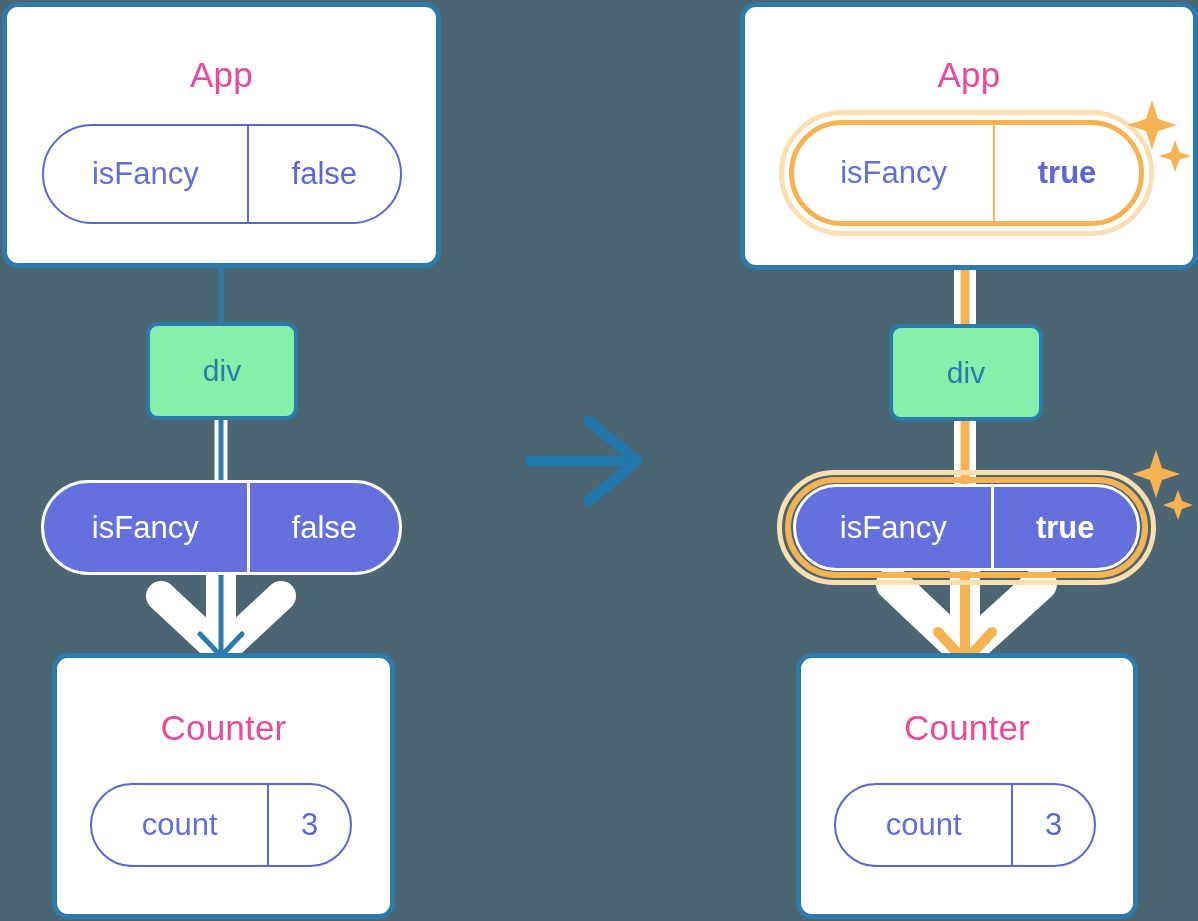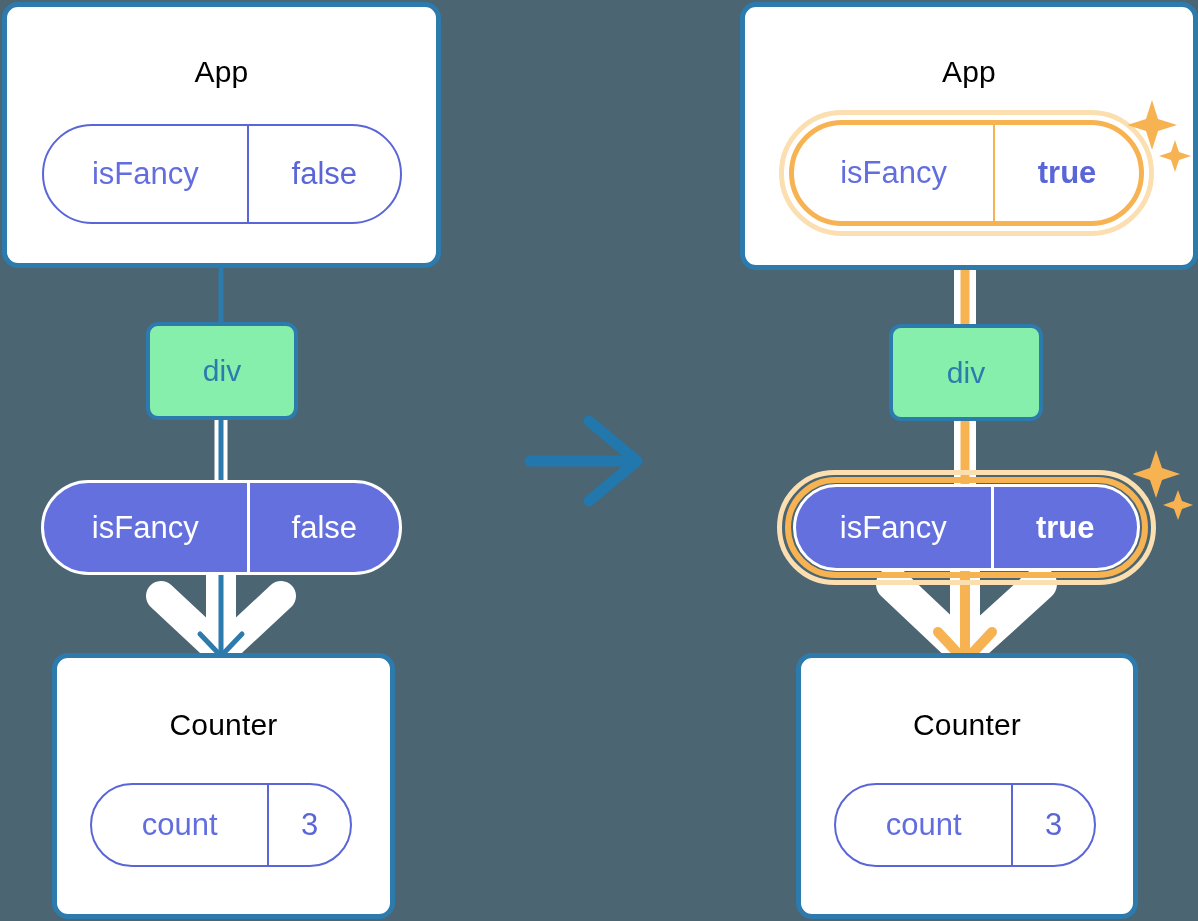--- a/index.html
+++ b/index.html
@@ -18,22 +18,22 @@
     position:absolute;
     background:#ffffff;
     border:5px solid #2d7aad;
     border-radius:16px;
     box-sizing:border-box;
   }
   .panel-title{
     position:absolute;
     left:0;right:0;
     text-align:center;
-    color:#000000;
-    font-size:30px;
+    color:#ec4899;
+    font-size:35px;
     letter-spacing:.2px;
   }
   .node-box{
     position:absolute;
     background:#86efac;
     border:4px solid #2d7aad;
     border-radius:12px;
     box-sizing:border-box;
     display:flex;align-items:center;justify-content:center;
     color:#2d7aad;

